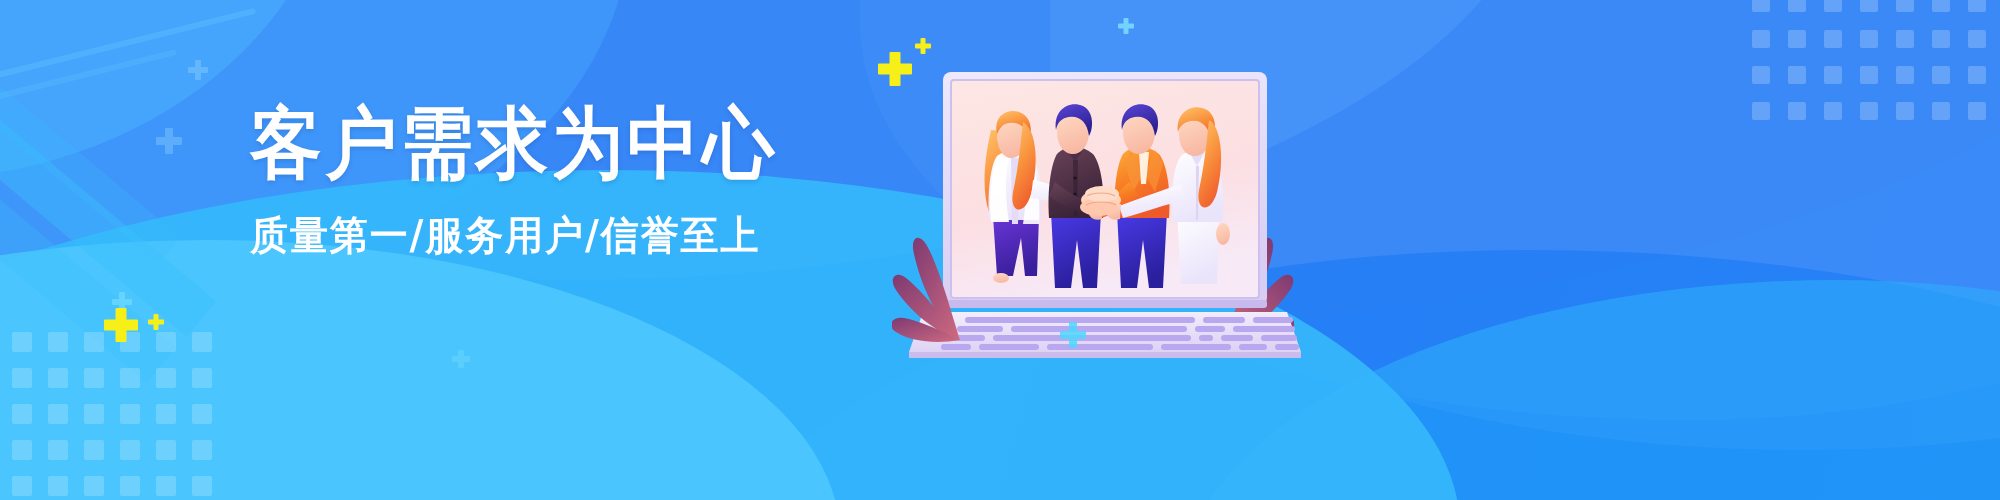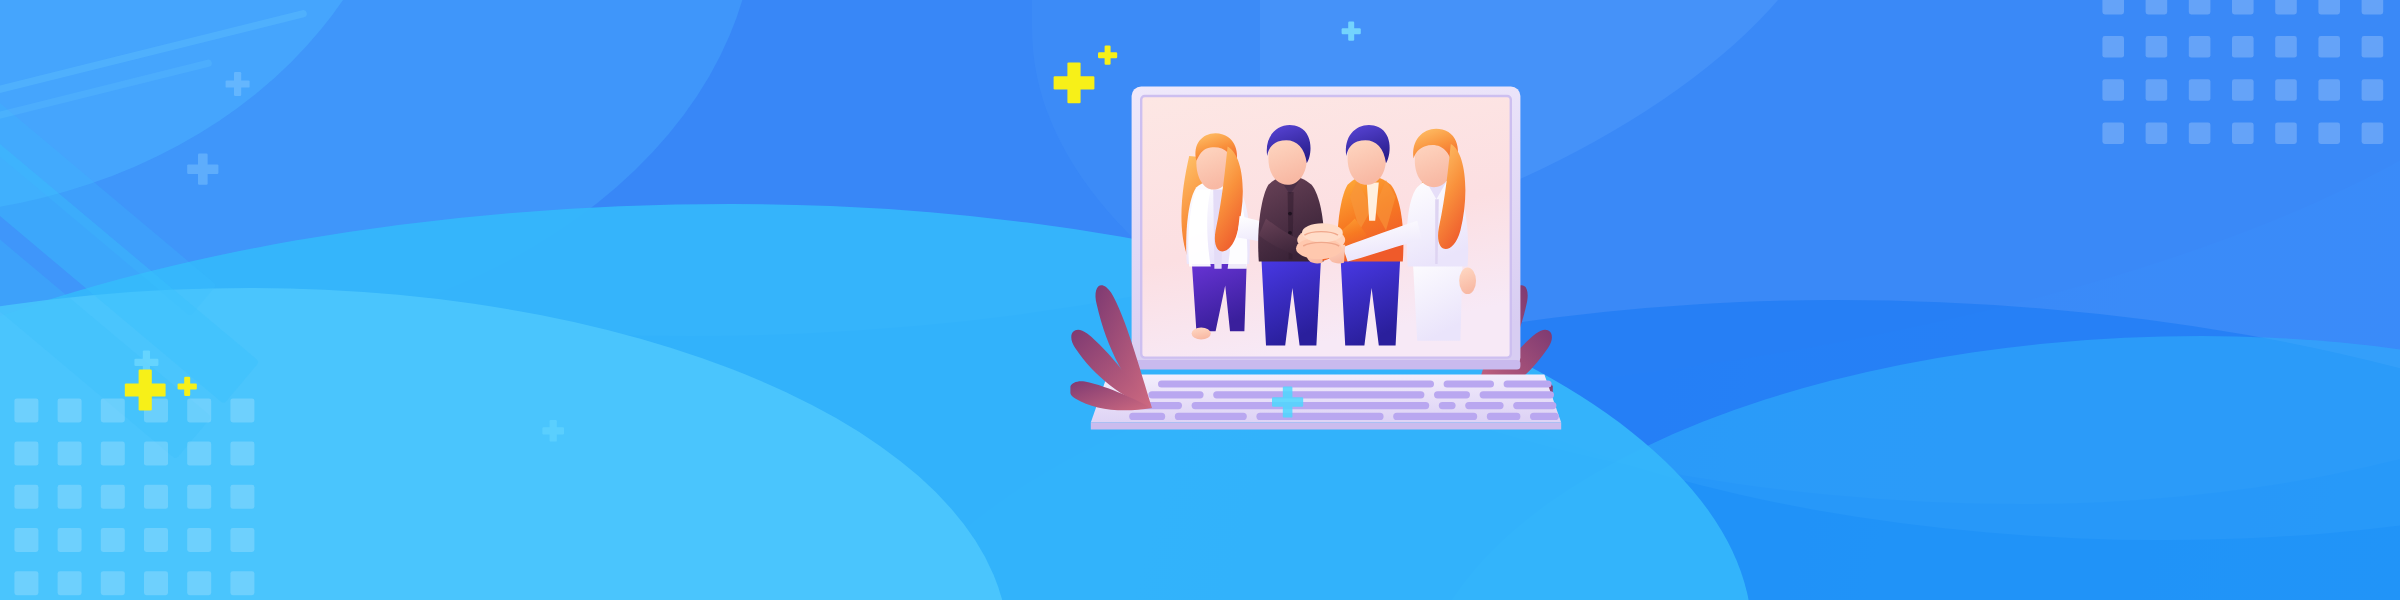--- a/index.html
+++ b/index.html
@@ -247,20 +247,24 @@
   <span class="plus" style="left:156px; top:128px; width:26px; height:26px; --t:8px;  color:#7ec4ff; opacity:.50;"></span>
   <span class="plus" style="left:112px; top:292px; width:20px; height:20px; --t:6px;  color:#6fd9ff; opacity:.75;"></span>
   <span class="plus" style="left:104px; top:308px; width:34px; height:34px; --t:11px; color:#f7f018;"></span>
   <span class="plus" style="left:148px; top:314px; width:16px; height:16px; --t:5px;  color:#f7f018;"></span>
   <span class="plus" style="left:452px; top:350px; width:18px; height:18px; --t:6px;  color:#5fd2ff; opacity:.8;"></span>
   <span class="plus" style="left:878px; top:52px;  width:34px; height:34px; --t:11px; color:#f7f018; z-index:9;"></span>
   <span class="plus" style="left:915px; top:38px;  width:16px; height:16px; --t:5px;  color:#f7f018; z-index:9;"></span>
   <span class="plus" style="left:1118px; top:18px; width:16px; height:16px; --t:5px; color:#7fe4ff; opacity:.8; z-index:9;"></span>
   <span class="plus" style="left:1060px; top:322px; width:26px; height:26px; --t:8px; color:#4fd8ff; opacity:.85; z-index:9;"></span>
 
+  <div id="text-block">
+    <div id="headline">客户需求为中心</div>
+    <div id="subline">质量第一/服务用户/信誉至上</div>
+  </div>
 
   <div id="leaves-left">
     <svg width="72" height="120" viewBox="0 0 72 120">
       <defs>
         <linearGradient id="lf1" x1="0" y1="0" x2="1" y2="1">
           <stop offset="0%" stop-color="#7e3a72"></stop>
           <stop offset="100%" stop-color="#cf6a80"></stop>
         </linearGradient>
       </defs>
       <path d="M68 112 C48 96 30 62 22 26 C18 10 26 4 34 16 C46 36 58 80 68 112 Z" fill="url(#lf1)"></path>

